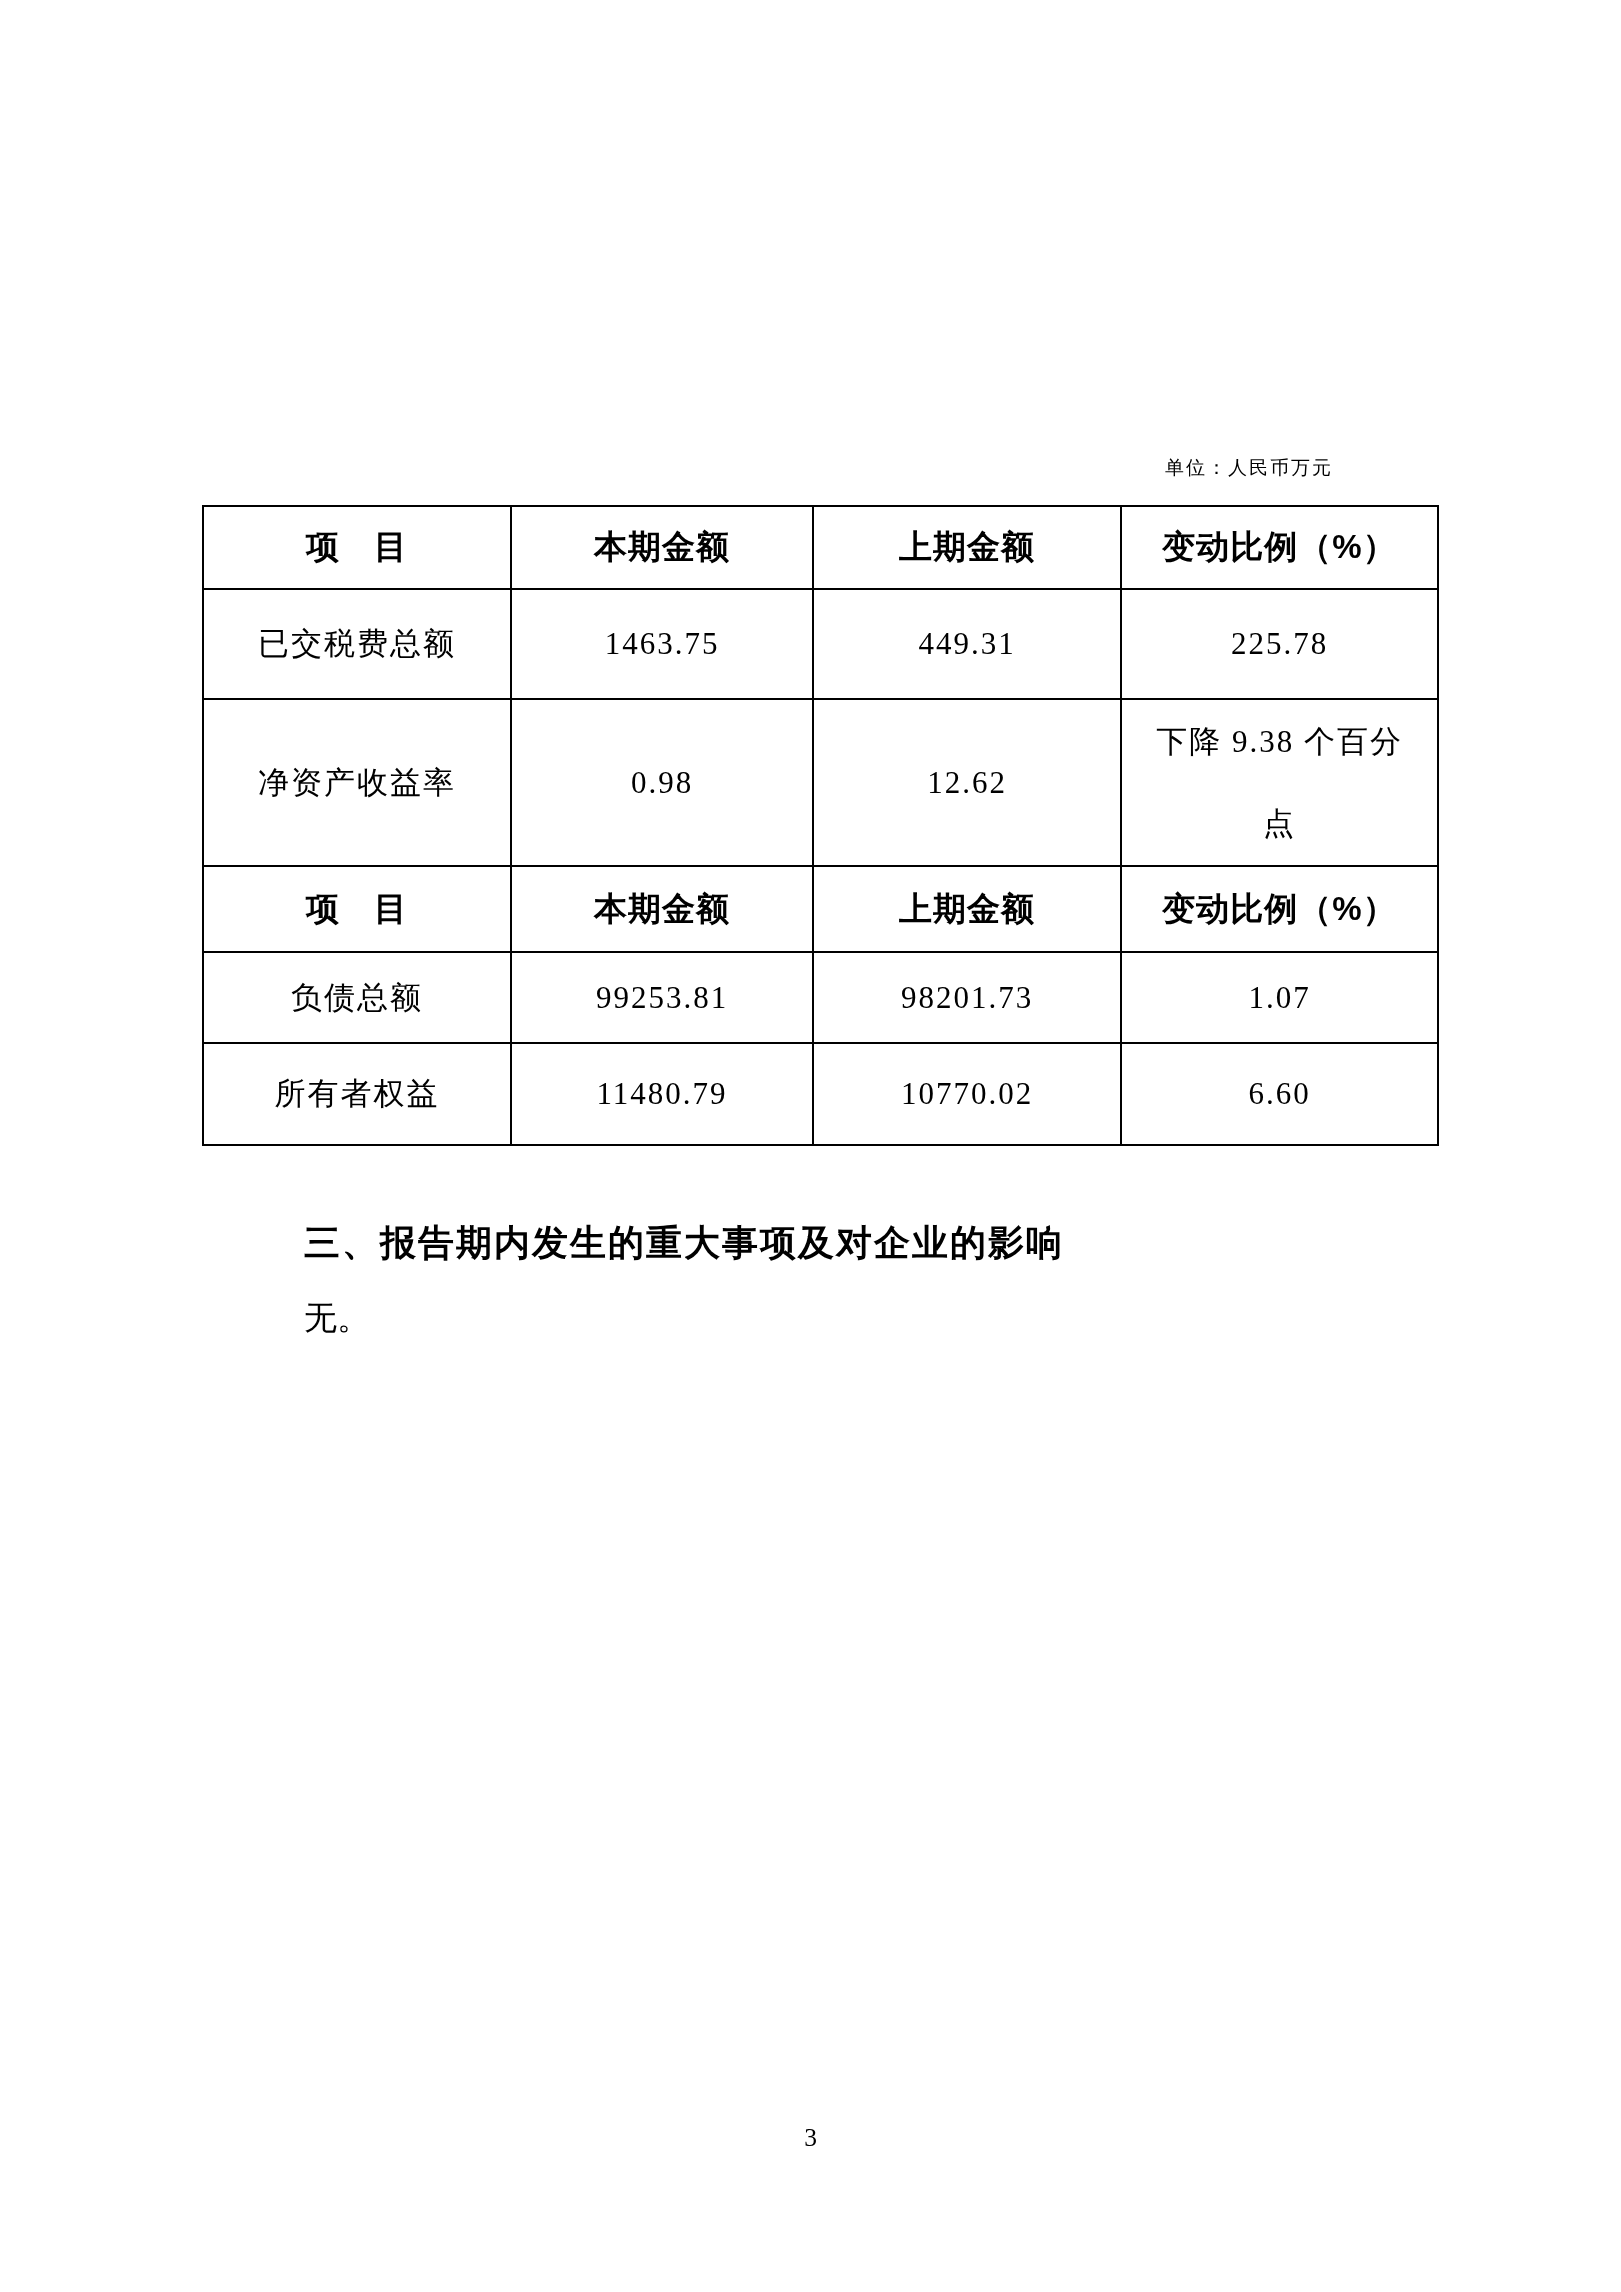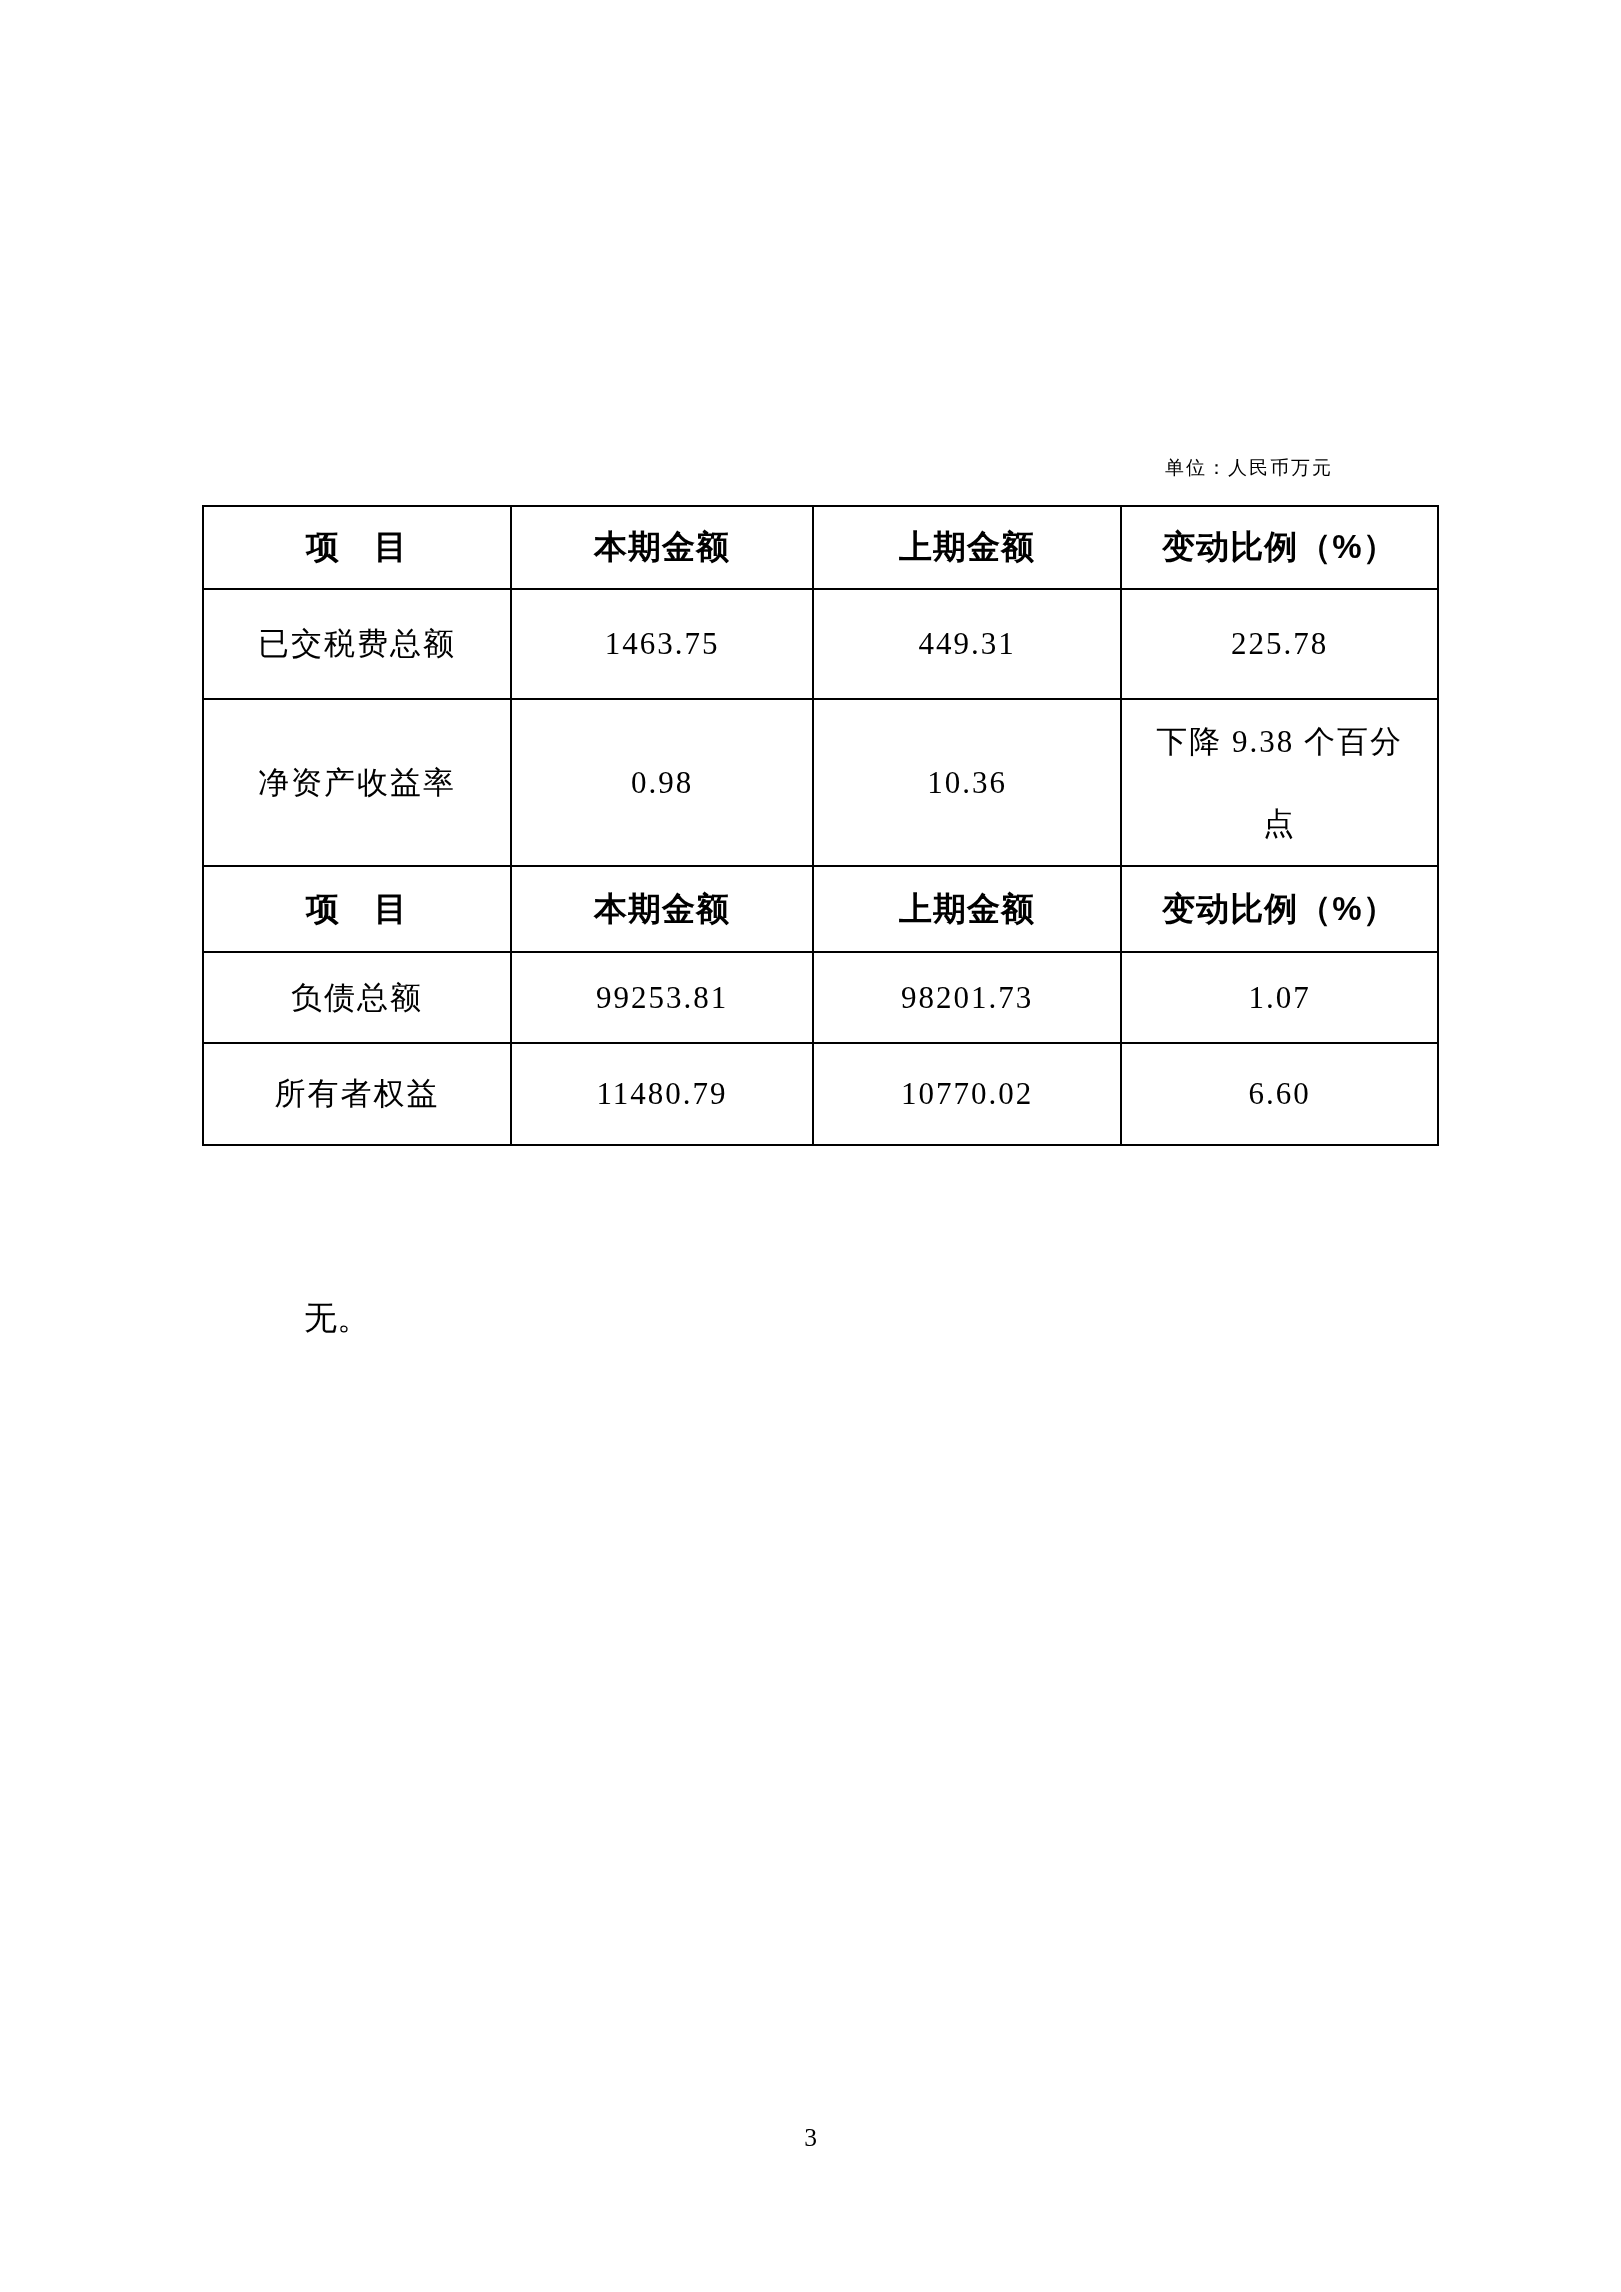--- a/index.html
+++ b/index.html
@@ -142,21 +142,21 @@
       </tr>
       <tr class="h-row1">
         <td>已交税费总额</td>
         <td>1463.75</td>
         <td>449.31</td>
         <td>225.78</td>
       </tr>
       <tr class="h-tall">
         <td>净资产收益率</td>
         <td>0.98</td>
-        <td>10.36</td>
+        <td>12.62</td>
         <td class="change-cell">下降 9.38 个百分
 点</td>
       </tr>
       <tr class="h-head2 sec2-head">
         <th>项　目</th>
         <th>本期金额</th>
         <th>上期金额</th>
         <th>变动比例（%）</th>
       </tr>
       <tr class="h-row3">
@@ -167,19 +167,20 @@
       </tr>
       <tr class="h-row4">
         <td>所有者权益</td>
         <td>11480.79</td>
         <td>10770.02</td>
         <td>6.60</td>
       </tr>
     </tbody>
   </table>
 
+  <div class="section-heading">三、报告期内发生的重大事项及对企业的影响</div>
   <div class="section-body">无。</div>
 
 
   <div class="page-number">3</div>
 
 </div>
 
 
 </body></html>

